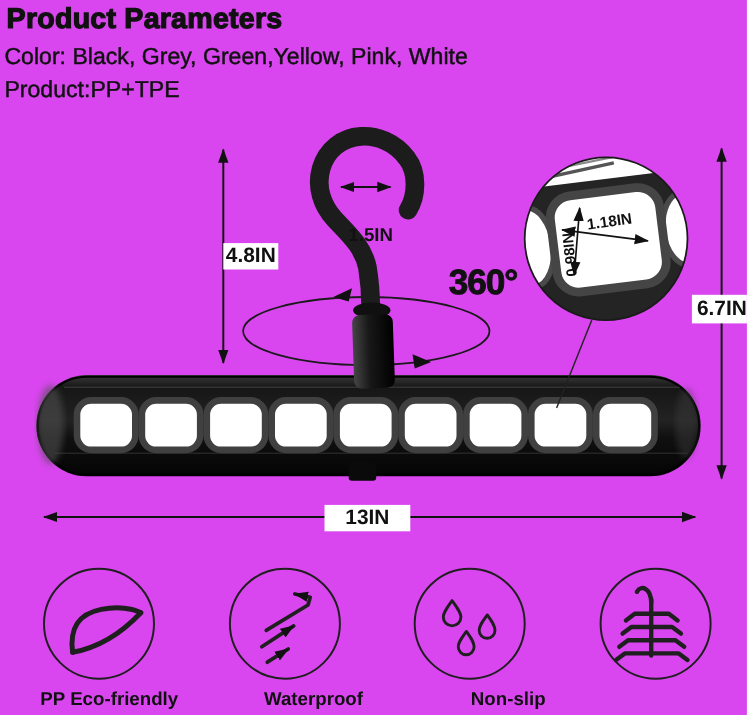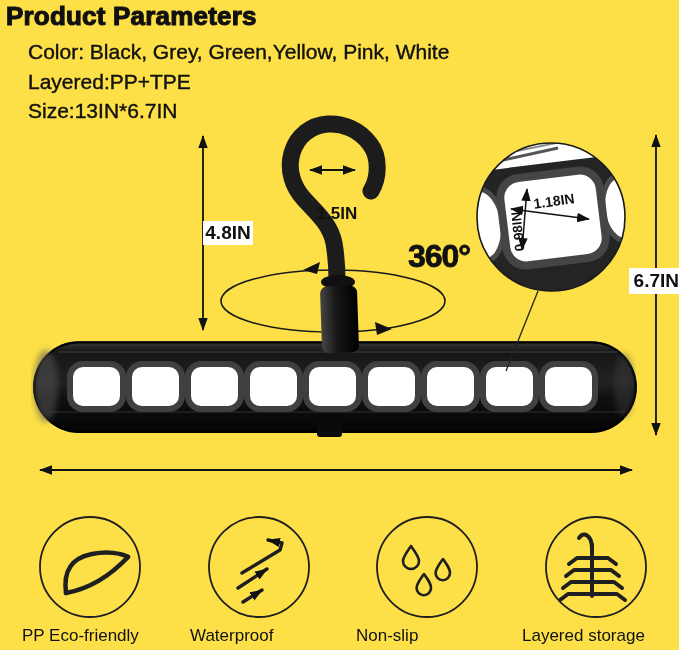--- a/index.html
+++ b/index.html
@@ -1,32 +1,32 @@
 <!DOCTYPE html>
 <html><head>
 <meta charset="utf-8">
 <style>
   html,body{margin:0;padding:0;background:#ffffff;}
-  #page{position:relative;width:679px;height:650px;background:#fde047;overflow:hidden;
+  #page{position:relative;width:679px;height:650px;background:#d946ef;overflow:hidden;
         font-family:"Liberation Sans", sans-serif;color:#111;}
   .abs{position:absolute;}
   #title{left:6px;top:1px;font-size:26px;font-weight:900;letter-spacing:.2px;
          -webkit-text-stroke:1.1px #111;white-space:nowrap;}
-  .spec{left:4px;font-size:21px;font-weight:400;-webkit-text-stroke:.4px #111;white-space:nowrap;margin-left:24px;}
+  .spec{left:4px;font-size:21px;font-weight:400;-webkit-text-stroke:.4px #111;white-space:nowrap;}
   #spec-color{top:40px;} #spec-material{top:70px;} #spec-size{top:99px;}
   .dim{font-weight:700;white-space:nowrap;text-align:center;}
   #dim-hook-open{left:311px;top:176px;width:52px;font-size:17px;margin-top:28px;}
   #dim-hook-h{left:176px;top:221px;width:50px;font-size:19px;background:#fff;padding:1px 0;margin-left:27px;}
   #dim-rot{left:404px;top:238px;width:70px;font-size:32px;font-weight:700;letter-spacing:-1px;
            -webkit-text-stroke:.8px #111;}
   #dim-height{right:0px;top:268px;font-size:19px;background:#fff;padding:2px 0 2px 5px;text-align:right;}
   #dim-width{left:295px;top:459px;width:78px;font-size:19px;background:#fff;padding:1px 0;}
   #dim-slot-w{left:522px;top:193px;width:64px;font-size:14px;transform:rotate(-8deg);}
   #dim-slot-h{left:487px;top:224px;width:62px;font-size:13.5px;transform:rotate(-96deg);}
-  .feat-label{top:626px;font-size:17px;font-weight:400;text-align:left;white-space:nowrap;}
+  .feat-label{top:626px;font-size:17px;font-weight:700;text-align:right;white-space:nowrap;}
   #feat-0{left:22px;width:140px;} #feat-1{left:190px;width:140px;}
   #feat-2{left:356px;width:140px;} #feat-3{left:522px;width:140px;}
   svg{position:absolute;left:0;top:0;}
 </style>
 </head>
 <body>
 
 <div id="page">
 
   <svg width="679" height="650" viewBox="0 0 679 650">
@@ -144,27 +144,26 @@
         <polyline points="569,564 577,558 608,558 616,564"></polyline>
         <polyline points="566,576 574,570 611,570 619,576"></polyline>
         <polyline points="563,588 571,582 614,582 622,588"></polyline>
         <polyline points="560,600 568,594 617,594 625,600"></polyline>
       </g>
     </g>
   </svg>
 
   <div id="title" class="abs">Product Parameters</div>
   <div id="spec-color" class="abs spec">Color: Black, Grey, Green,Yellow, Pink, White</div>
-  <div id="spec-material" class="abs spec">Layered:PP+TPE</div>
-  <div id="spec-size" class="abs spec">Size:13IN*6.7IN</div>
+  <div id="spec-material" class="abs spec">Product:PP+TPE</div>
 
   <div id="dim-hook-open" class="abs dim">1.5IN</div>
   <div id="dim-hook-h" class="abs dim">4.8IN</div>
   <div id="dim-rot" class="abs dim">360°</div>
   <div id="dim-height" class="abs dim">6.7IN</div>
+  <div id="dim-width" class="abs dim">13IN</div>
   <div id="dim-slot-w" class="abs dim">1.18IN</div>
   <div id="dim-slot-h" class="abs dim">0.98IN</div>
 
   <div id="feat-0" class="abs feat-label">PP Eco-friendly</div>
   <div id="feat-1" class="abs feat-label">Waterproof</div>
   <div id="feat-2" class="abs feat-label">Non-slip</div>
-  <div id="feat-3" class="abs feat-label">Layered storage</div>
 </div>
 
 </body></html>

